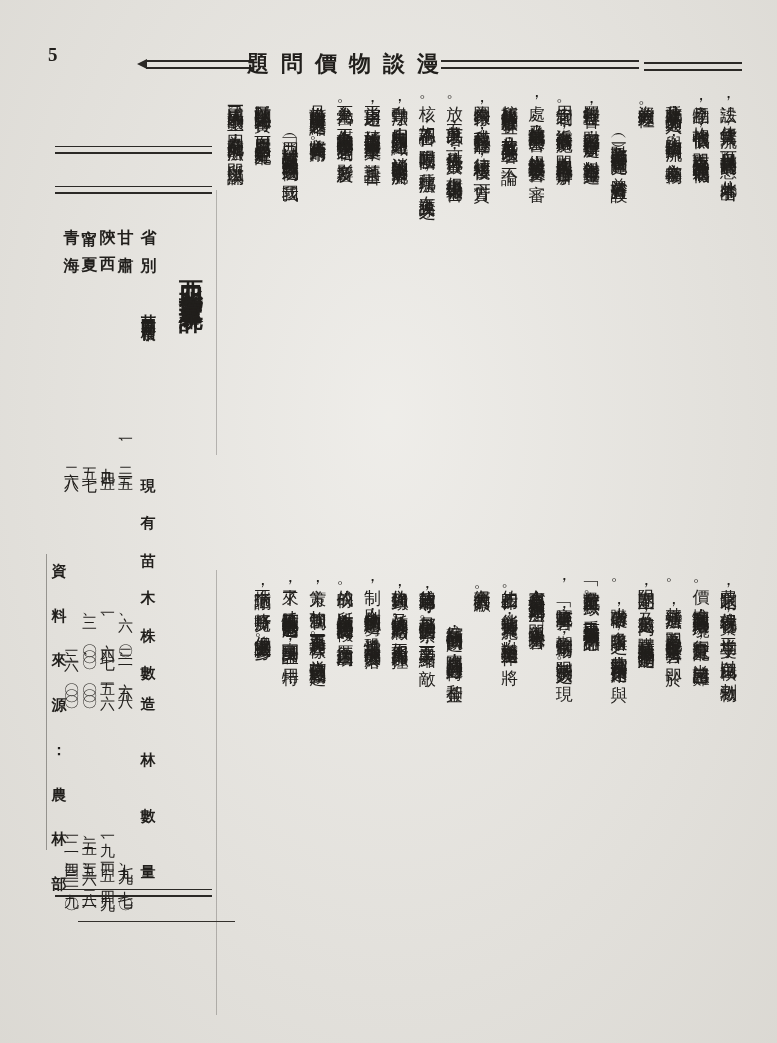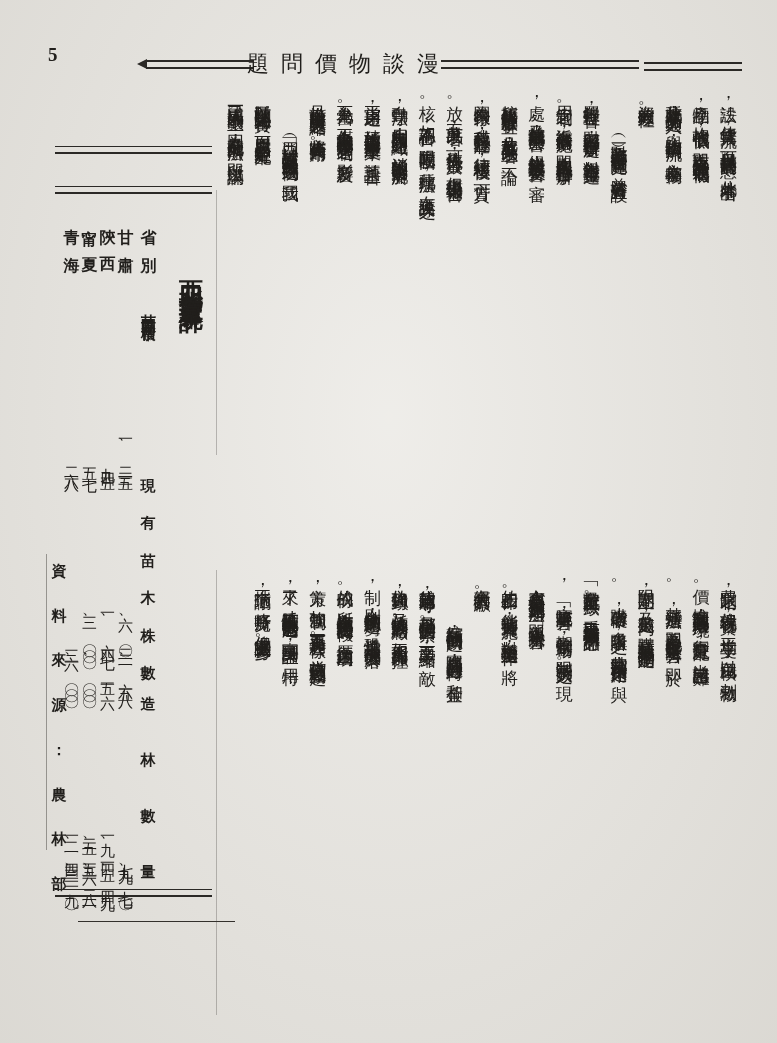--- a/index.html
+++ b/index.html
@@ -14,21 +14,21 @@
   }
   
   .pageno{position:absolute;left:48px;top:44px;font-size:19px;font-weight:bold;}
   .mrule{position:absolute;height:5px;border-top:2px solid #2b2926;border-bottom:2px solid #2b2926;}
   .mrule.left{left:146px;top:60px;width:108px;}
   .mrule.left::before{content:'';position:absolute;left:-9px;top:-3px;
     border-top:5px solid transparent;border-bottom:5px solid transparent;border-right:10px solid #2b2926;}
   .mrule.r1{left:441px;top:60px;width:198px;}
   .mrule.r2{left:644px;top:62px;width:98px;}
   .masthead-title{position:absolute;left:246px;top:49px;width:206px;text-align:center;
-    font-size:22px;font-weight:normal;letter-spacing:12px;white-space:nowrap;}
+    font-size:22px;font-weight:bold;letter-spacing:12px;white-space:nowrap;}
   
   .vtext-block{position:absolute;right:35px;display:flex;flex-direction:row-reverse;}
   .vtext-block.upper{top:92px;height:478px;}
   .vtext-block.lower{top:576px;height:464px;}
   .vcol{
     writing-mode:vertical-rl;text-orientation:mixed;
     width:27.4px;height:100%;font-size:17px;line-height:27.4px;letter-spacing:1.2px;
   }
   
   .trule{position:absolute;height:5px;border-top:1.6px solid #2b2926;border-bottom:2.2px solid #2b2926;}

